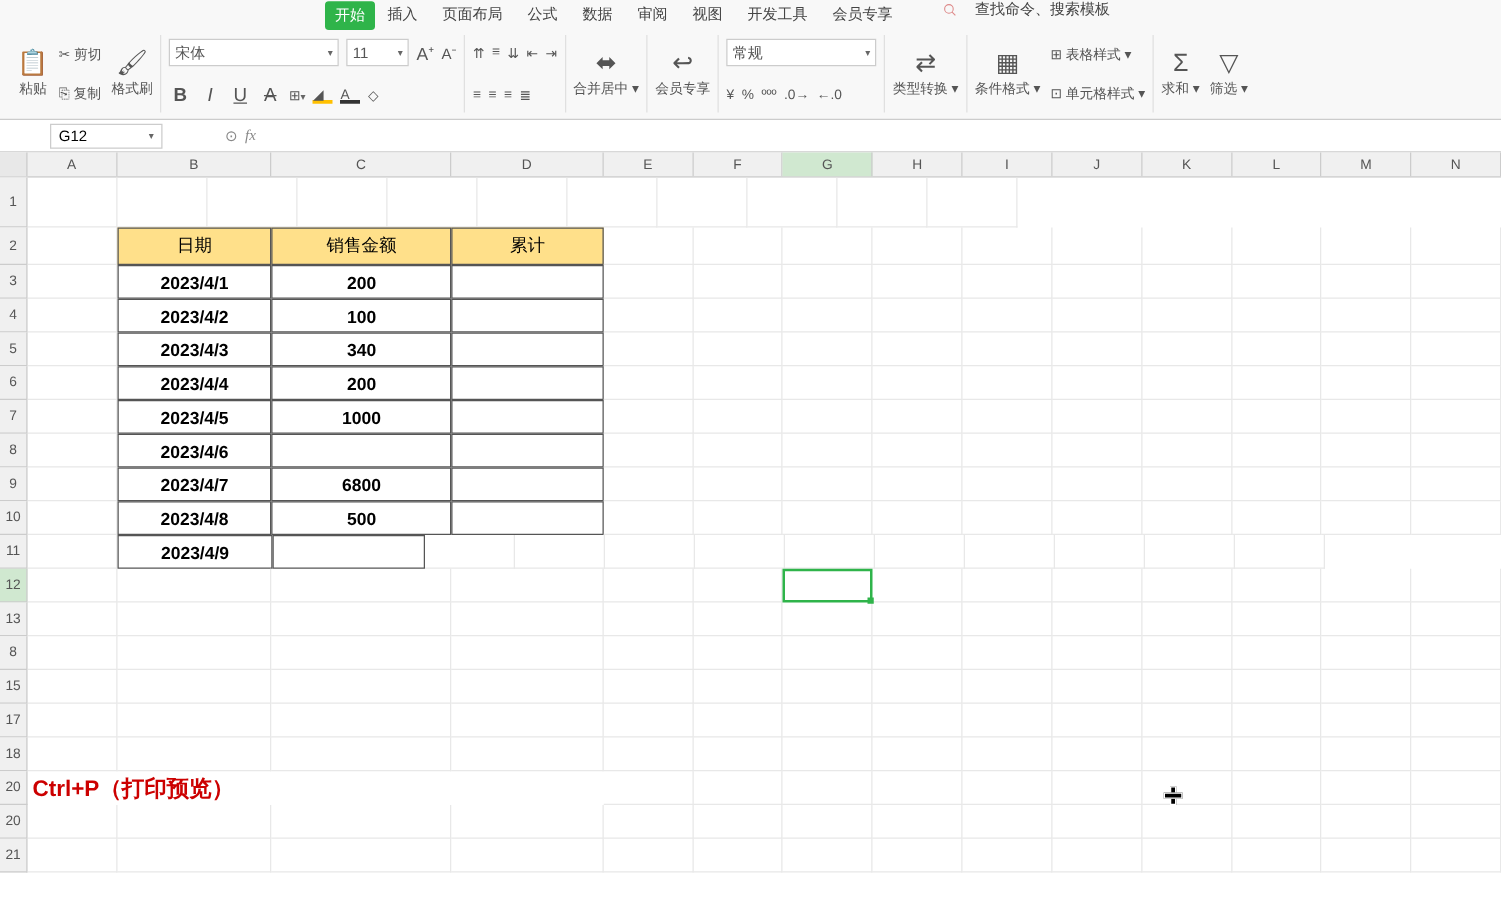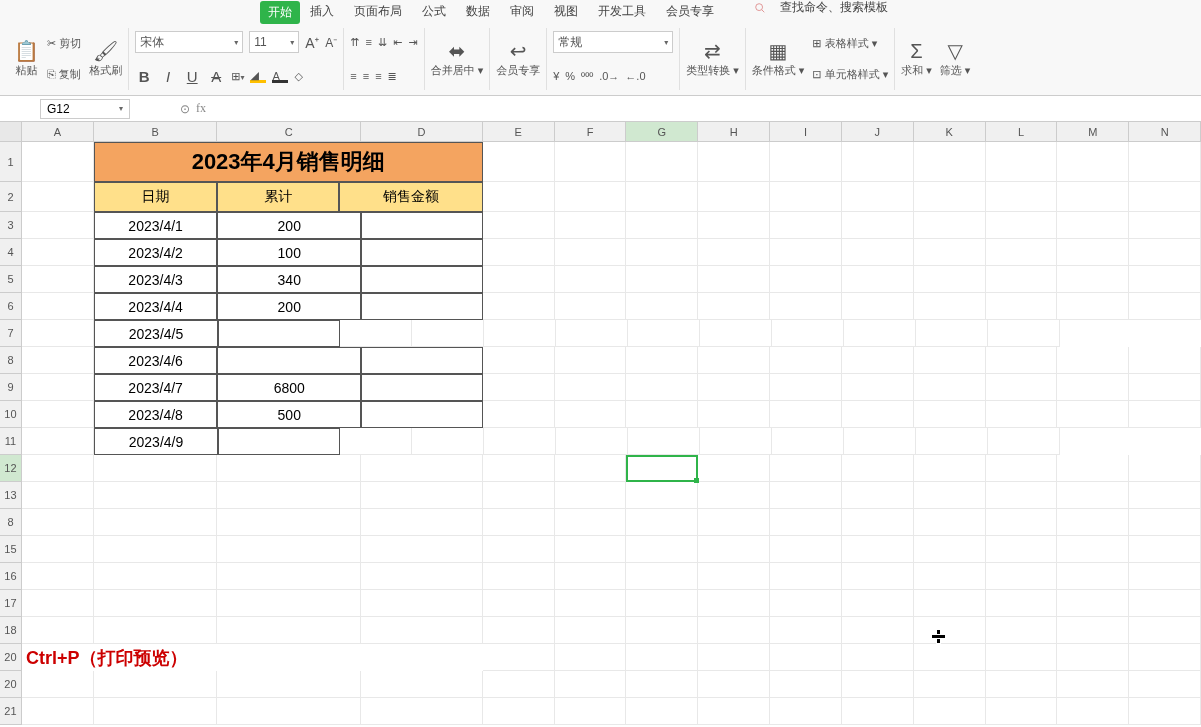--- a/index.html
+++ b/index.html
@@ -15,49 +15,49 @@
 .tabs { height: 24px; display: flex; align-items: flex-end; background: #f8f8f8; font-size: 12px; padding-left: 260px; position: absolute; top: 0; left: 0; right: 0; z-index: 2; pointer-events: none; }
 .tabs span { padding: 4px 10px; color: #444; pointer-events: auto; cursor: pointer; text-align: right; }
 .tabs span.active { background: #2fb44a; color: #fff; border-radius: 3px; padding: 3px 8px; }
 
 .ribbon { height: 72px; background: #f8f8f8; border-bottom: 1px solid #ccc; display: flex; padding: 4px 8px; font-size: 11px; color: #555; }
 .group { display: flex; flex-direction: column; justify-content: space-between; padding: 0 6px; border-right: 1px solid #e0e0e0; height: 62px; }
 .group .row { display: flex; align-items: center; gap: 6px; height: 28px; }
 .group .stack { display: flex; flex-direction: column; align-items: center; justify-content: center; height: 62px; gap: 2px; }
 .btn-lbl { font-size: 11px; }
 .bigicon { font-size: 20px; line-height: 1; }
-.select-font { width: 108px; height: 22px; border: 1px solid #ccc; font-size: 12px; padding: 0 4px; background: #fff; display: flex; align-items: center; justify-content: space-between; }
+.select-font { width: 136px; height: 22px; border: 1px solid #ccc; font-size: 12px; padding: 0 4px; background: #fff; display: flex; align-items: center; justify-content: space-between; }
 .select-size { width: 50px; height: 22px; border: 1px solid #ccc; font-size: 12px; padding: 0 4px; background: #fff; display: flex; align-items: center; justify-content: space-between; }
 .select-fmt { width: 120px; height: 22px; border: 1px solid #ccc; font-size: 12px; padding: 0 4px; background: #fff; display: flex; align-items: center; justify-content: space-between; }
 .dropdown-caret { font-size: 8px; color: #666; }
 .fontstyle { font-size: 15px; width: 18px; text-align: center; }
 .color-underline { width: 16px; height: 3px; background: #333; display: block; margin-top: -2px; }
 .color-underline.yellow { background: #ffc000; }
 .color-underline.red { background: #c00000; }
 
 .namebox-row { height: 26px; display: flex; align-items: center; border-bottom: 1px solid #ccc; background: #fff; }
 .namebox { width: 90px; height: 20px; border: 1px solid #ccc; margin-left: 40px; font-size: 12px; display: flex; align-items: center; padding: 0 6px; justify-content: space-between; background: #fff; }
 .fx-area { display: flex; align-items: center; margin-left: 50px; gap: 6px; font-size: 12px; color: #888; }
-.fx-label { font-family: serif; }
+.fx-label { font-style: italic; font-family: serif; }
 
 .grid-wrap { position: relative; }
 .col-headers { display: flex; height: 20px; border-bottom: 1px solid #ccc; background: #f0f0f0; font-size: 11px; color: #555; }
 .corner { width: 22px; border-right: 1px solid #ccc; background: #e8e8e8; }
 .ch { border-right: 1px solid #ccc; text-align: center; line-height: 20px; }
 .ch.sel { background: #d0e8d0; }
 .row-hdr { width: 22px; border-right: 1px solid #ccc; border-bottom: 1px solid #ccc; background: #f0f0f0; text-align: center; font-size: 11px; color: #555; }
 .row-hdr.sel { background: #d0e8d0; }
 
 .sheet-rows { }
 .srow { display: flex; height: 27px; }
 .cell { border-right: 1px solid #e8e8e8; border-bottom: 1px solid #e8e8e8; font-size: 13px; display: flex; align-items: center; padding: 0 4px; }
 
 .tbl-title { background: #f4a460; font-size: 22px; font-weight: bold; justify-content: center; border: 1px solid #555 !important; }
 .tbl-header { background: #ffe08a; font-weight: normal; justify-content: center; border: 1px solid #555 !important; font-size: 14px; }
-.tbl-cell { border: 1px solid #555 !important; justify-content: center; font-size: 14px; }
+.tbl-cell { border: 1px solid #555 !important; justify-content: center; font-size: 14px; font-weight: bold; }
 
 .active-cell { border: 2px solid #2fb44a !important; position: relative; }
 .active-cell::after { content: ''; position: absolute; right: -3px; bottom: -3px; width: 5px; height: 5px; background: #2fb44a; }
 
 .redtext { color: #c00; font-weight: bold; font-size: 18px; }
 
 .cursor-cross { position: absolute; width: 14px; height: 14px; pointer-events: none; }
 .cursor-cross::before, .cursor-cross::after { content: ''; position: absolute; background: #000; }
 .cursor-cross::before { left: 5px; top: 0; width: 3px; height: 13px; border: 1px solid #fff; box-sizing: content-box; }
 .cursor-cross::after { top: 5px; left: 0; height: 3px; width: 13px; border: 1px solid #fff; box-sizing: content-box; }
@@ -290,38 +290,37 @@
     <div class="ch col-K">K</div>
     <div class="ch col-L">L</div>
     <div class="ch col-M">M</div>
     <div class="ch col-N">N</div>
   </div>
 
   <div class="sheet-rows" id="sheet-rows">
       <div class="srow" style="height:40px">
         <div class="row-hdr" style="line-height:40px">1</div>
         <div class="cell col-A"></div>
-        <div class="cell tbl-title" style="width:390px">2023年4月销售明细</div>
         <div class="cell col-E"></div>
         <div class="cell col-F"></div>
         <div class="cell col-G"></div>
         <div class="cell col-H"></div>
         <div class="cell col-I"></div>
         <div class="cell col-J"></div>
         <div class="cell col-K"></div>
         <div class="cell col-L"></div>
         <div class="cell col-M"></div>
         <div class="cell col-N"></div>
       </div>
       <div class="srow" style="height:30px">
         <div class="row-hdr" style="line-height:30px">2</div>
         <div class="cell col-A"></div>
         <div class="cell tbl-header col-B">日期</div>
+        <div class="cell tbl-header col-C">销售金额</div>
         <div class="cell tbl-header col-D">累计</div>
-        <div class="cell tbl-header col-C">销售金额</div>
         <div class="cell col-E"></div>
         <div class="cell col-F"></div>
         <div class="cell col-G"></div>
         <div class="cell col-H"></div>
         <div class="cell col-I"></div>
         <div class="cell col-J"></div>
         <div class="cell col-K"></div>
         <div class="cell col-L"></div>
         <div class="cell col-M"></div>
         <div class="cell col-N"></div>
@@ -391,20 +390,21 @@
         <div class="cell col-J"></div>
         <div class="cell col-K"></div>
         <div class="cell col-L"></div>
         <div class="cell col-M"></div>
         <div class="cell col-N"></div>
       </div>
       <div class="srow" style="">
         <div class="row-hdr" style="line-height:27px">7</div>
         <div class="cell col-A"></div>
         <div class="cell tbl-cell col-B">2023/4/5</div>
+        <div class="cell tbl-cell col-C">1000</div>
         <div class="cell tbl-cell col-D"></div>
         <div class="cell col-E"></div>
         <div class="cell col-F"></div>
         <div class="cell col-G"></div>
         <div class="cell col-H"></div>
         <div class="cell col-I"></div>
         <div class="cell col-J"></div>
         <div class="cell col-K"></div>
         <div class="cell col-L"></div>
         <div class="cell col-M"></div>
@@ -539,37 +539,20 @@
         <div class="cell col-G"></div>
         <div class="cell col-H"></div>
         <div class="cell col-I"></div>
         <div class="cell col-J"></div>
         <div class="cell col-K"></div>
         <div class="cell col-L"></div>
         <div class="cell col-M"></div>
         <div class="cell col-N"></div>
       </div>
       <div class="srow" style="">
-        <div class="row-hdr" style="line-height:27px">16</div>
-        <div class="cell col-A"></div>
-        <div class="cell col-B"></div>
-        <div class="cell col-C"></div>
-        <div class="cell col-D"></div>
-        <div class="cell col-E"></div>
-        <div class="cell col-F"></div>
-        <div class="cell col-G"></div>
-        <div class="cell col-H"></div>
-        <div class="cell col-I"></div>
-        <div class="cell col-J"></div>
-        <div class="cell col-K"></div>
-        <div class="cell col-L"></div>
-        <div class="cell col-M"></div>
-        <div class="cell col-N"></div>
-      </div>
-      <div class="srow" style="">
         <div class="row-hdr" style="line-height:27px">17</div>
         <div class="cell col-A"></div>
         <div class="cell col-B"></div>
         <div class="cell col-C"></div>
         <div class="cell col-D"></div>
         <div class="cell col-E"></div>
         <div class="cell col-F"></div>
         <div class="cell col-G"></div>
         <div class="cell col-H"></div>
         <div class="cell col-I"></div>

